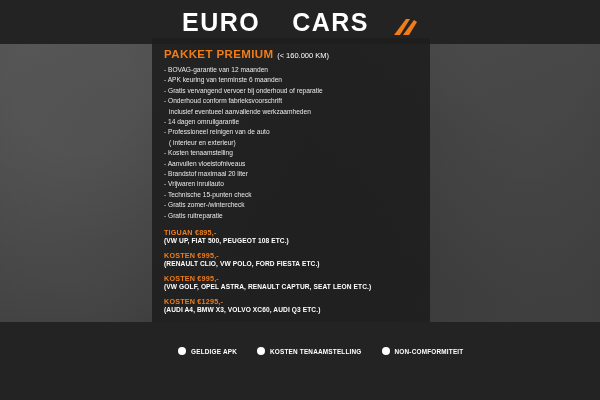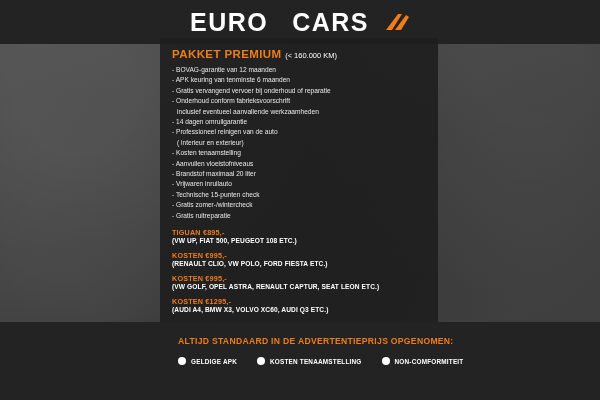--- a/index.html
+++ b/index.html
@@ -25,36 +25,36 @@
       radial-gradient(circle at 92% 86%, rgba(100,100,100,0.20) 0 8%, rgba(0,0,0,0) 36%),
       linear-gradient(160deg, #4a4a4a 0%, #3a3a3a 45%, #343434 100%);
   }
   .header {
     position: absolute; top: 0; left: 0; right: 0;
     height: 44px;
     background: #232323;
     display: flex; align-items: center; justify-content: center;
   }
   .logo {
-    display: flex; align-items: center; gap: 8px;
+    display: flex; align-items: flex-end; gap: 16px;
     letter-spacing: 1px;
   }
   .logo-euro {
     color: #ffffff; font-size: 25px; font-weight: bold; letter-spacing: 1.5px;
   }
   .logo-cars {
     color: #ffffff; font-size: 25px; font-weight: bold; letter-spacing: 1.5px;
     margin-left: 16px;
   }
   .logo-swoosh {
     margin-left: 7px; display: inline-flex; align-items: center;
   }
   .panel {
     position: absolute;
-    left: 160px; top: 38px;
+    left: 152px; top: 38px;
     width: 278px;
     min-height: 318px;
     background: rgba(30,30,30,0.90);
     padding: 10px 12px 8px 12px;
   }
   .panel-title {
     color: #f07d1a; font-size: 11.5px; font-weight: bold; letter-spacing: .4px;
     margin-bottom: 5px;
   }
   .panel-title .km {
@@ -153,21 +153,20 @@
       <div class="price-label">KOSTEN €995,-</div>
       <div class="price-cars">(VW GOLF, OPEL ASTRA, RENAULT CAPTUR, SEAT LEON ETC.)</div>
     </div>
     <div class="price-block">
       <div class="price-label">KOSTEN €1295,-</div>
       <div class="price-cars">(AUDI A4, BMW X3, VOLVO XC60, AUDI Q3 ETC.)</div>
     </div>
   </div>
 
   <div class="footer">
-    <div class="footer-title">ALTIJD STANDAARD IN DE ADVERTENTIEPRIJS OPGENOMEN:</div>
     <div class="footer-items">
       <div class="footer-item">
         <span class="dot"></span>
         <span class="txt">GELDIGE APK</span>
       </div>
       <div class="footer-item">
         <span class="dot"></span>
         <span class="txt">KOSTEN TENAAMSTELLING</span>
       </div>
       <div class="footer-item">

